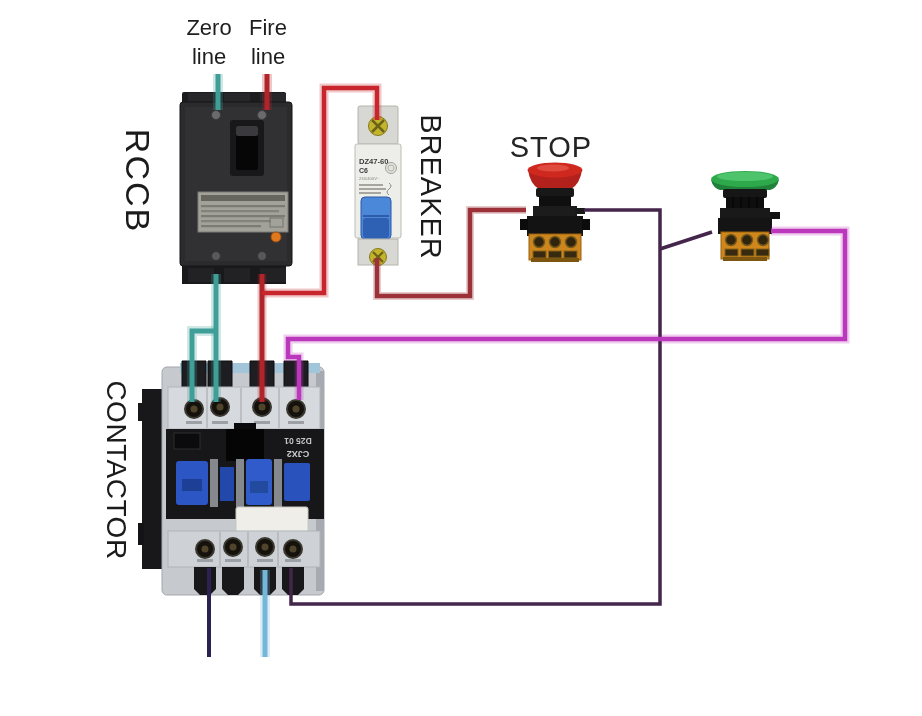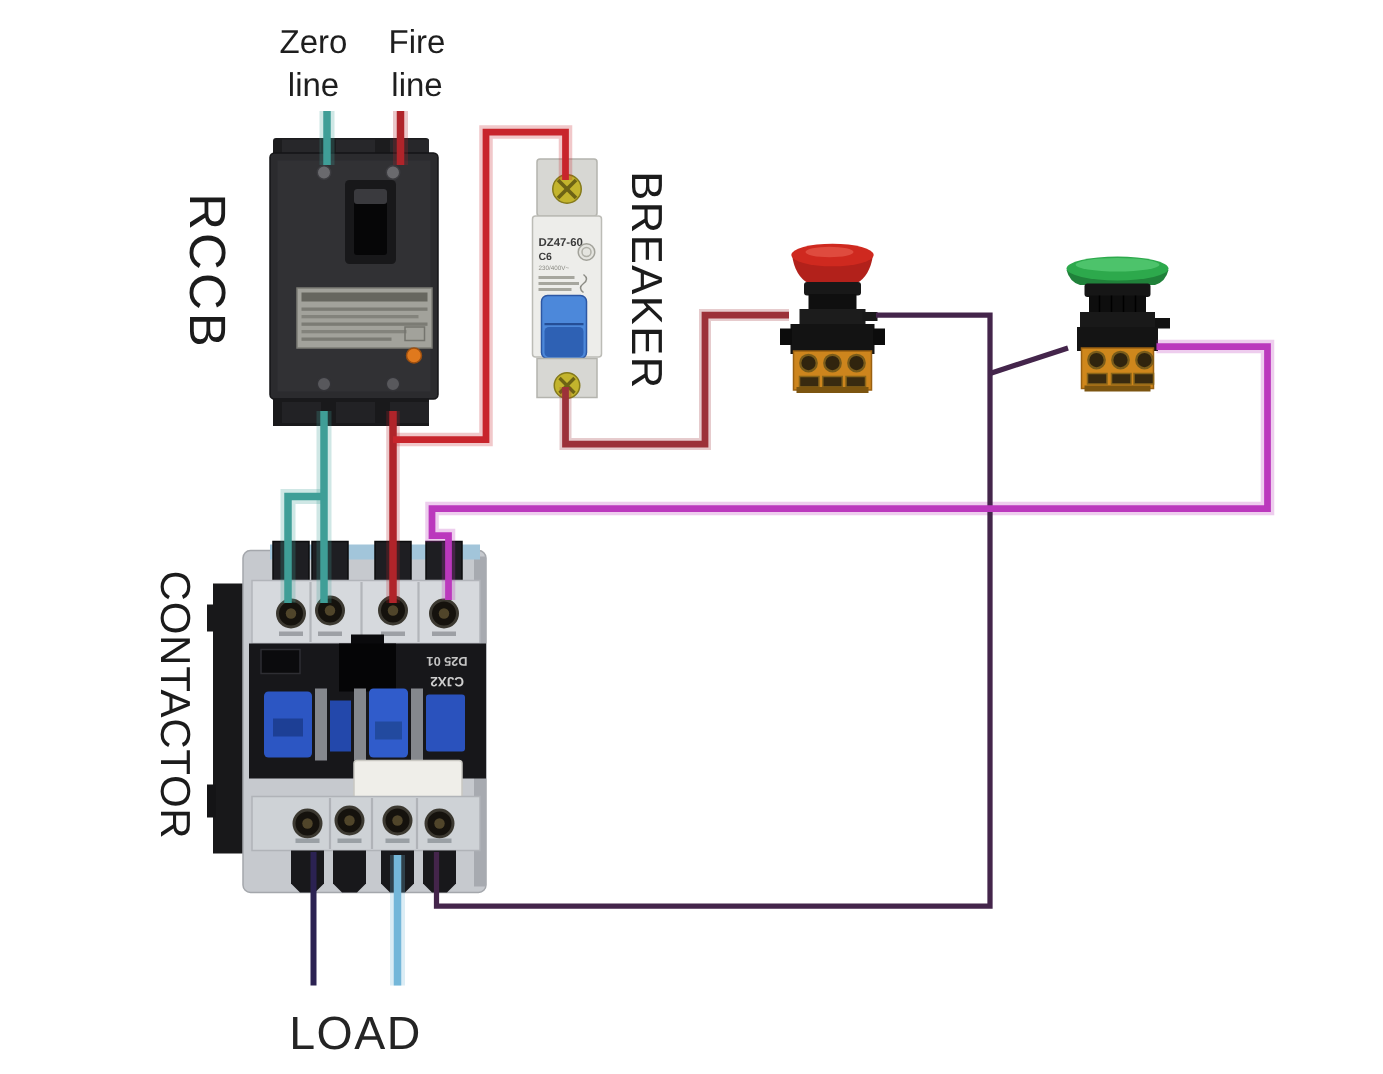--- a/index.html
+++ b/index.html
@@ -247,30 +247,30 @@
     <polyline points="660,249 712,232" stroke-width="3.5" stroke="#44254b"></polyline>
     <polyline points="771,231 845,231 845,339 288,339 288,357 299,357 299,400" stroke-width="4.5" stroke="#bb38bd"></polyline>
     <polyline points="209,568 209,657" stroke-width="4" stroke="#2b2252"></polyline>
     <polyline points="265,570 265,657" stroke-width="5" stroke="#74b7d9"></polyline>
   </svg>
 
   <div class="stack-label" style="left:170px;top:13px;width:78px">
     <div>Zero</div>
     <div>line</div>
   </div>
-  <div class="stack-label" style="left:242px;top:13px;width:72px">
+  <div class="stack-label" style="left:232px;top:13px;width:72px">
     <div>Fire</div>
     <div>line</div>
   </div>
 
   <div class="vlabel" style="left:137px;top:181px;font-size:34px;letter-spacing:2px">
     <span>RCCB</span>
   </div>
   <div class="vlabel" style="left:430px;top:187px;font-size:29px;letter-spacing:1px">
     <span>BREAKER</span>
   </div>
   <div class="vlabel" style="left:116px;top:470px;font-size:28px;letter-spacing:0.5px">
     <span>CONTACTOR</span>
   </div>
 
-  <div class="hlabel" style="left:187px;top:671px;width:100px;font-size:31px">LOAD</div>
+  <div class="hlabel" style="left:503px;top:131px;width:96px">STOP</div>
 
 </div>
 
 </body></html>

